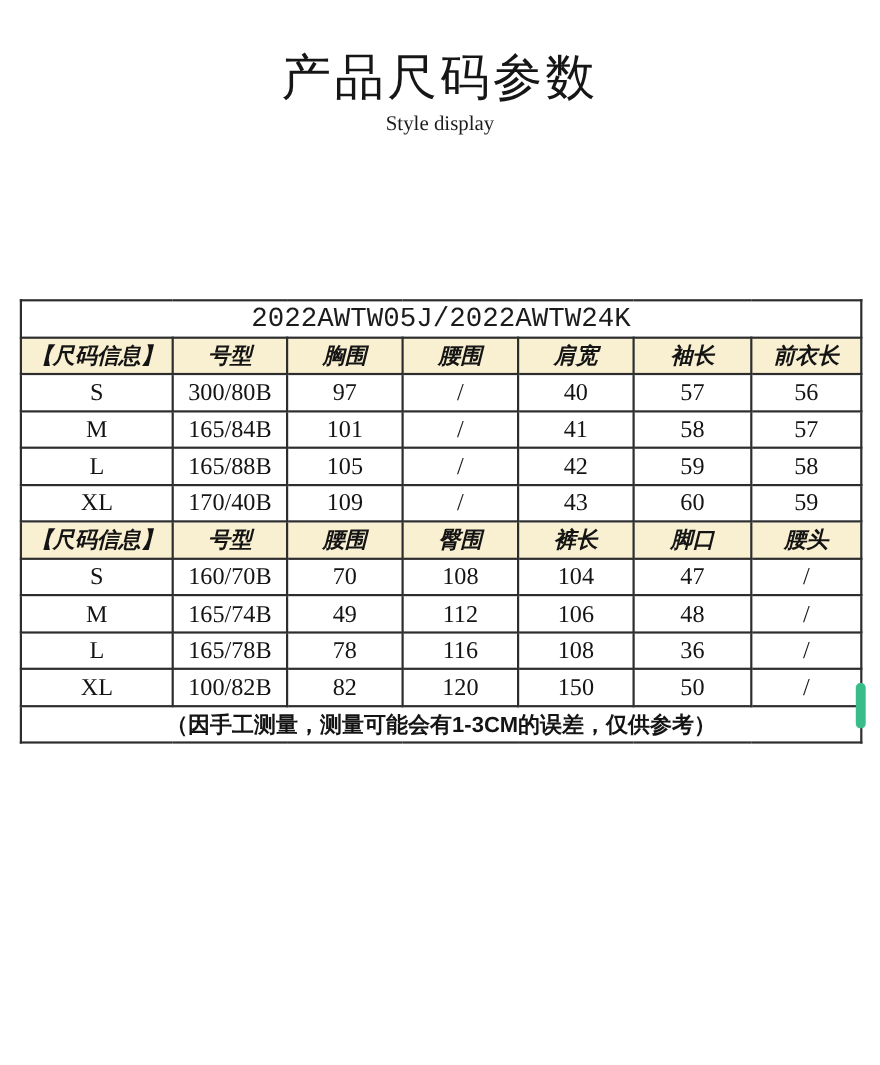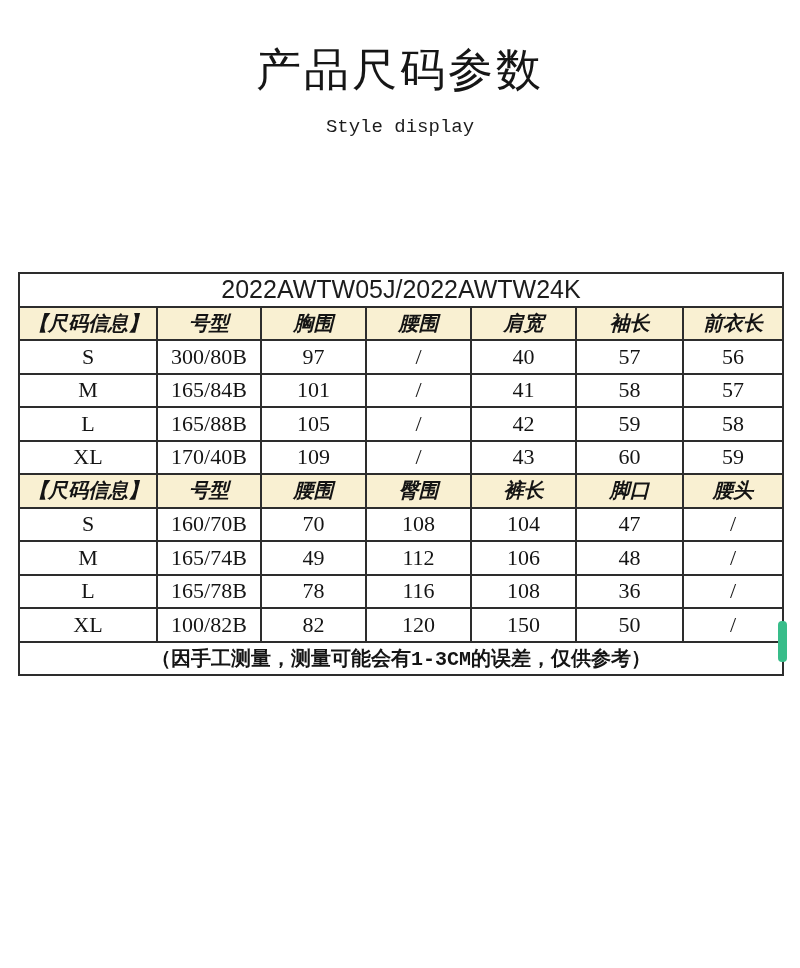--- a/index.html
+++ b/index.html
@@ -16,23 +16,23 @@
     margin: 0;
     padding-top: 40px;
     text-align: center;
     font-family: "DejaVu Serif", "Liberation Serif", serif;
     font-weight: 300;
     font-size: 45px;
     letter-spacing: 3px;
     color: #161616;
   }
   .page-subtitle {
-    margin-top: 16px;
+    margin-top: 2px;
     text-align: center;
-    font-family: Liberation Mono, monospace;
+    font-family: Liberation Serif, serif;
     font-size: 19px;
     color: #1c1c1c;
   }
   table.size-chart {
     position: absolute;
     left: 18px;
     top: 272px;
     width: 764px;
     border-collapse: collapse;
     table-layout: fixed;
@@ -40,40 +40,40 @@
   table.size-chart td {
     border: 2px solid #2d2d2d;
     text-align: center;
     vertical-align: middle;
     height: 31.5px;
     padding: 0;
     overflow: hidden;
     white-space: nowrap;
   }
   tr.code-row td {
-    font-family: Liberation Sans, sans-serif;
+    font-family: Liberation Mono, monospace;
     font-size: 25px;
     background: #ffffff;
   }
   tr.header-row td {
     background: #f9f0d2;
     font-family: "Liberation Sans", "DejaVu Sans", sans-serif;
     font-weight: bold;
     font-size: 20px;
     color: #141414;
     font-style: italic;
   }
   tr.data-row td {
     font-family: "Liberation Serif", "DejaVu Serif", serif;
     font-size: 22px;
     background: #ffffff;
     color: #141414;
   }
   tr.foot-row td {
-    font-family: Liberation Mono, monospace;
+    font-family: Liberation Sans, sans-serif;
     font-weight: bold;
     font-size: 20px;
     background: #ffffff;
     color: #141414;
   }
   .selection-handle {
     position: absolute;
     left: 778px;
     top: 621px;
     width: 9px;

